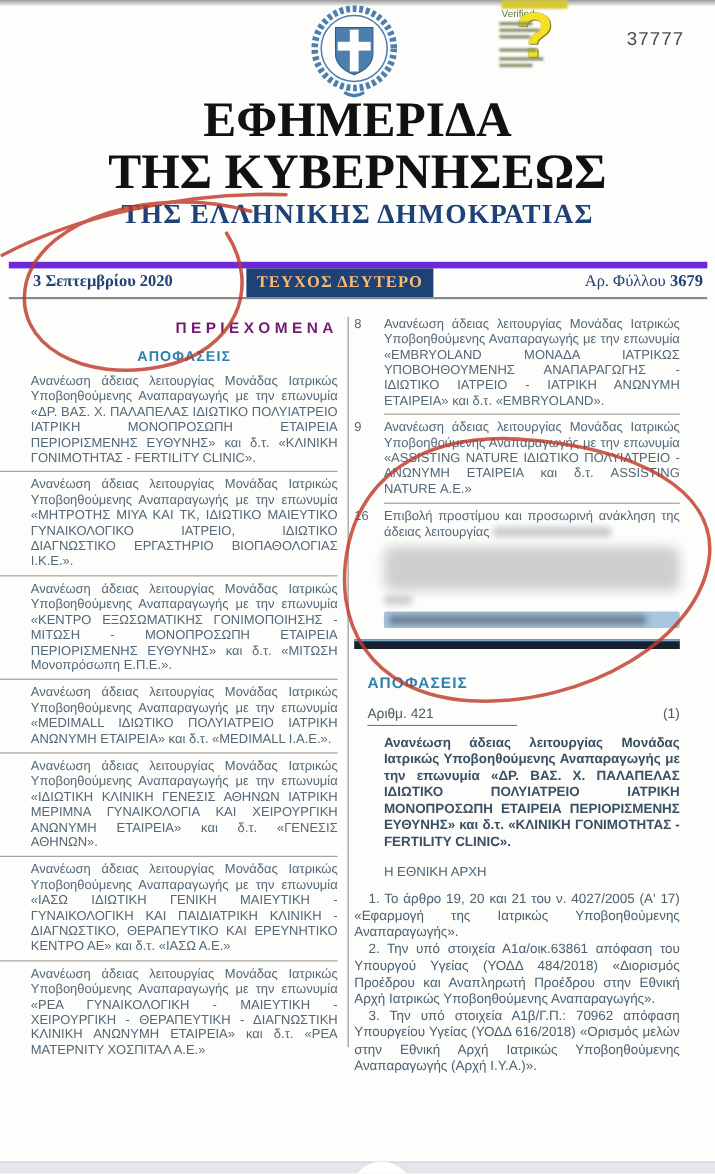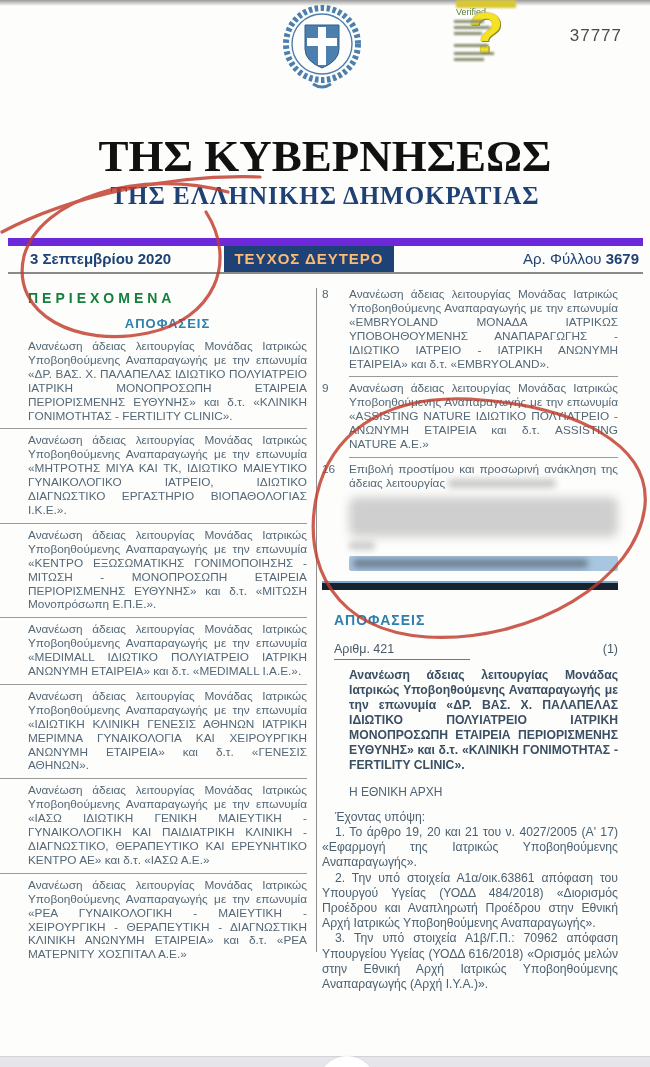--- a/index.html
+++ b/index.html
@@ -19,31 +19,31 @@
   .stamp .tinyline{position:absolute;height:3px;background:#8a8f6a;filter:blur(1px);}
   .page-num{position:absolute;right:28px;top:26px;font-size:17px;letter-spacing:1px;color:#4c4c4c;}
   .emblem{position:absolute;left:283px;top:0px;}
   .masthead{position:absolute;left:0;width:650px;text-align:center;
     font-family:"Liberation Serif","DejaVu Serif",serif;font-weight:bold;color:#111;}
   .mh1{top:86px;font-size:45px;line-height:46px;}
   .mh2{top:132px;font-size:45px;line-height:48px;}
   .mh3{top:182px;font-size:25px;color:#1e4176;letter-spacing:1px;}
   
   .issue-bar{position:absolute;left:8px;top:238px;width:635px;height:26px;
-    border-top:8px solid #6d28d9;border-bottom:2px solid #8a8a8a;}
+    border-top:6px solid #6d28d9;border-bottom:2px solid #8a8a8a;font-family:Liberation Serif, serif;}
   .issue-date{position:absolute;left:22px;top:4px;font-size:15px;font-weight:bold;color:#1e4176;}
   .issue-type{position:absolute;left:216px;top:0;width:170px;height:26px;background:#1e4176;
     color:#fdba74;font-size:15px;font-weight:bold;text-align:center;line-height:26px;letter-spacing:1px;}
   .sheet{position:absolute;right:4px;top:4px;font-size:15px;color:#1e4176;margin-left:41px;}
   .sheet b{font-weight:bold;}
   
   .col-divider{position:absolute;left:316px;top:288px;width:1px;height:664px;background:#8f8f8f;}
   .left-col{position:absolute;left:0;top:288px;width:307px;}
   .left-col .pad{padding-left:28px;}
-  .toc-title{text-align:left;font-size:14px;font-weight:bold;letter-spacing:4px;color:#15803d;margin:2px 0 10px;}
+  .toc-title{text-align:right;font-size:14px;font-weight:bold;letter-spacing:4px;color:#701a75;margin:2px 0 10px;}
   .toc-section{text-align:center;font-size:13px;font-weight:bold;letter-spacing:1px;color:#2e7fae;margin:0 0 9px;}
   .toc-item{font-size:11.8px;line-height:13.9px;text-align:justify;color:#546878;}
   .toc-sep{border-top:1px solid #9a9a9a;margin:5px 0 5px 0;}
   .right-col{position:absolute;left:322px;top:288px;width:296px;}
   .r-item{display:flex;font-size:11.8px;line-height:13.9px;color:#546878;}
   .r-item .num{width:27px;flex:none;}
   .r-item .txt{flex:1;text-align:justify;}
   .r-sep{border-top:1px solid #9a9a9a;margin:5px 0 5px 27px;}
   
   .smear-inline{display:inline-block;width:108px;height:9px;background:#c9c9c9;border-radius:4px;filter:blur(3px);vertical-align:middle;}
@@ -90,20 +90,21 @@
     <svg width="78" height="96" viewBox="0 0 78 96">
       <circle cx="39" cy="44" r="36" fill="none" stroke="#4d7fae" stroke-width="6" stroke-dasharray="3.5,2.5"></circle>
       <circle cx="39" cy="44" r="30" fill="none" stroke="#4d7fae" stroke-width="1.4"></circle>
       <path d="M22 25 h34 v24 q0 12 -17 19 q-17 -7 -17 -19 z" fill="#4d7fae" stroke="#2f5e8c" stroke-width="1"></path>
       <rect x="35" y="27" width="8" height="38" fill="#ffffff"></rect>
       <rect x="24" y="38" width="30" height="8" fill="#ffffff"></rect>
       <path d="M30 84 q9 6 18 0" stroke="#4d7fae" stroke-width="3" fill="none"></path>
     </svg>
   </div>
 
+  <div class="masthead mh1">ΕΦΗΜΕΡΙΔΑ</div>
   <div class="masthead mh2">ΤΗΣ ΚΥΒΕΡΝΗΣΕΩΣ</div>
   <div class="masthead mh3">ΤΗΣ ΕΛΛΗΝΙΚΗΣ ΔΗΜΟΚΡΑΤΙΑΣ</div>
 
   <div class="issue-bar">
     <div class="issue-date">3 Σεπτεμβρίου 2020</div>
     <div class="issue-type">ΤΕΥΧΟΣ ΔΕΥΤΕΡΟ</div>
     <div class="sheet">
       <span>Αρ. Φύλλου</span>
       <b>3679</b>
     </div>
@@ -172,21 +173,20 @@
     <div class="dec-section">ΑΠΟΦΑΣΕΙΣ</div>
     <div class="dec-numrow">
       <span class="dec-num">Αριθμ. 421</span>
       <span class="dec-ref">(1)</span>
     </div>
     <div class="dec-title">Ανανέωση άδειας λειτουργίας Μονάδας Ιατρικώς Υποβοηθούμενης Αναπαραγωγής με την επωνυμία «ΔΡ. ΒΑΣ. Χ. ΠΑΛΑΠΕΛΑΣ ΙΔΙΩΤΙΚΟ ΠΟΛΥΙΑΤΡΕΙΟ ΙΑΤΡΙΚΗ ΜΟΝΟΠΡΟΣΩΠΗ ΕΤΑΙΡΕΙΑ ΠΕΡΙΟΡΙΣΜΕΝΗΣ ΕΥΘΥΝΗΣ» και δ.τ. «ΚΛΙΝΙΚΗ ΓΟΝΙΜΟΤΗΤΑΣ - FERTILITY CLINIC».</div>
     <div class="authority">
       <div>Η ΕΘΝΙΚΗ ΑΡΧΗ</div>
     </div>
     <div class="dec-body">
-      <p>Έχοντας υπόψη:</p>
       <p>1. Το άρθρο 19, 20 και 21 του ν. 4027/2005 (Α' 17) «Εφαρμογή της Ιατρικώς Υποβοηθούμενης Αναπαραγωγής».</p>
       <p>2. Την υπό στοιχεία Α1α/οικ.63861 απόφαση του Υπουργού Υγείας (ΥΟΔΔ 484/2018) «Διορισμός Προέδρου και Αναπληρωτή Προέδρου στην Εθνική Αρχή Ιατρικώς Υποβοηθούμενης Αναπαραγωγής».</p>
       <p>3. Την υπό στοιχεία Α1β/Γ.Π.: 70962 απόφαση Υπουργείου Υγείας (ΥΟΔΔ 616/2018) «Ορισμός μελών στην Εθνική Αρχή Ιατρικώς Υποβοηθούμενης Αναπαραγωγής (Αρχή Ι.Υ.Α.)».</p>
     </div>
   </div>
 
   <svg class="pen" width="650" height="1067" viewBox="0 0 650 1067">
     <g fill="none" stroke="#bf3a2b" stroke-width="3.2" stroke-linecap="round" opacity="0.82">
       <path d="M 2 232 C 70 196 170 174 260 177"></path>
       <path d="M 228 192 C 140 168 40 198 24 256 C 10 315 78 348 148 333 C 214 319 238 262 206 212"></path>

